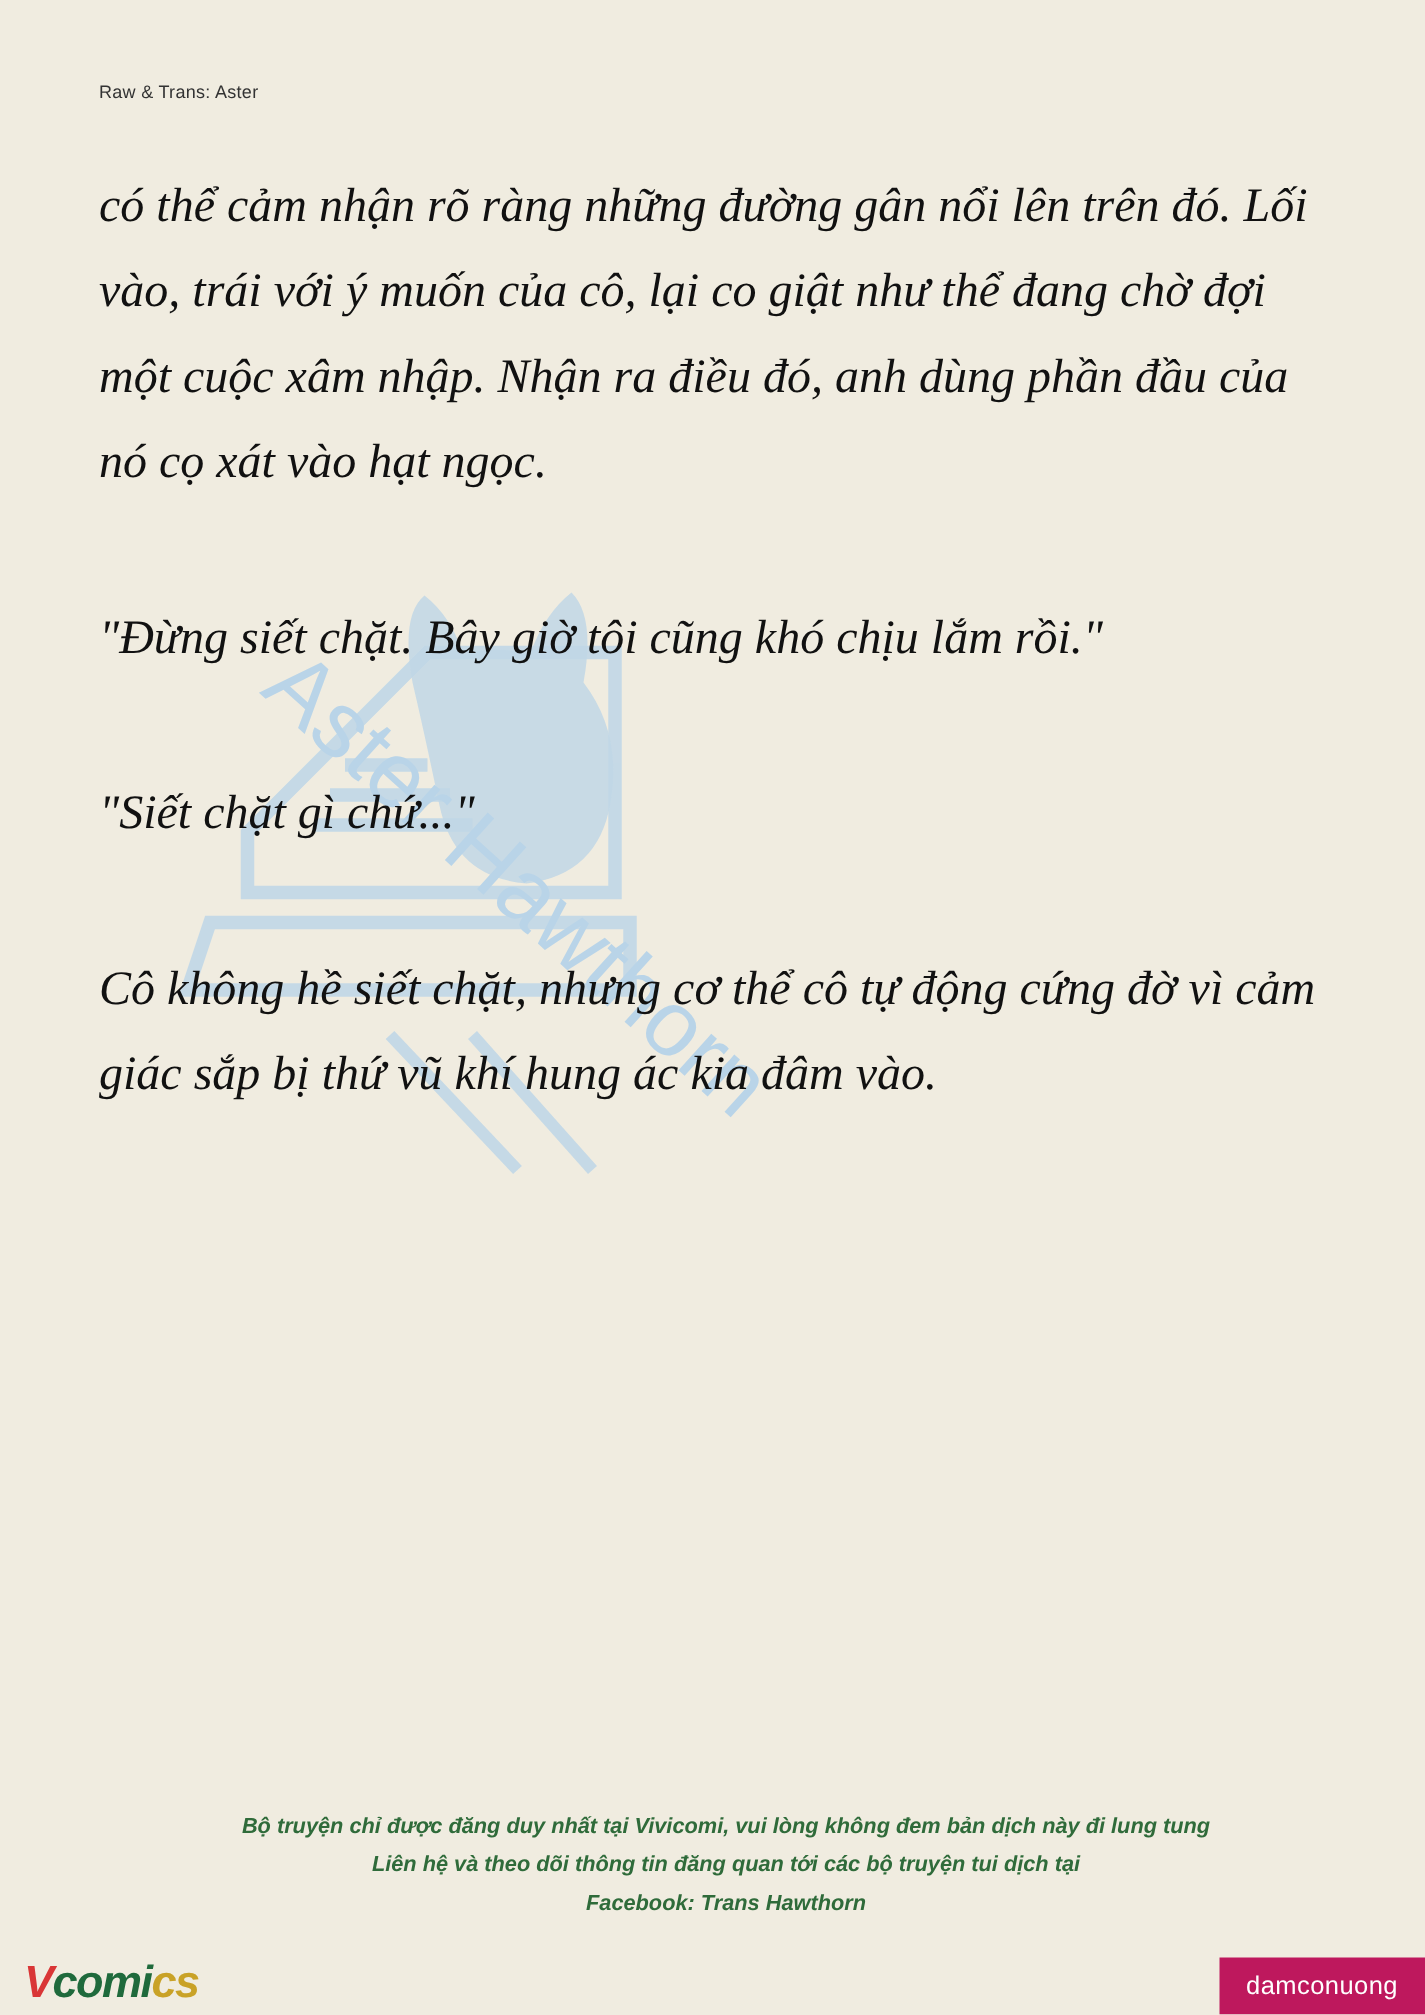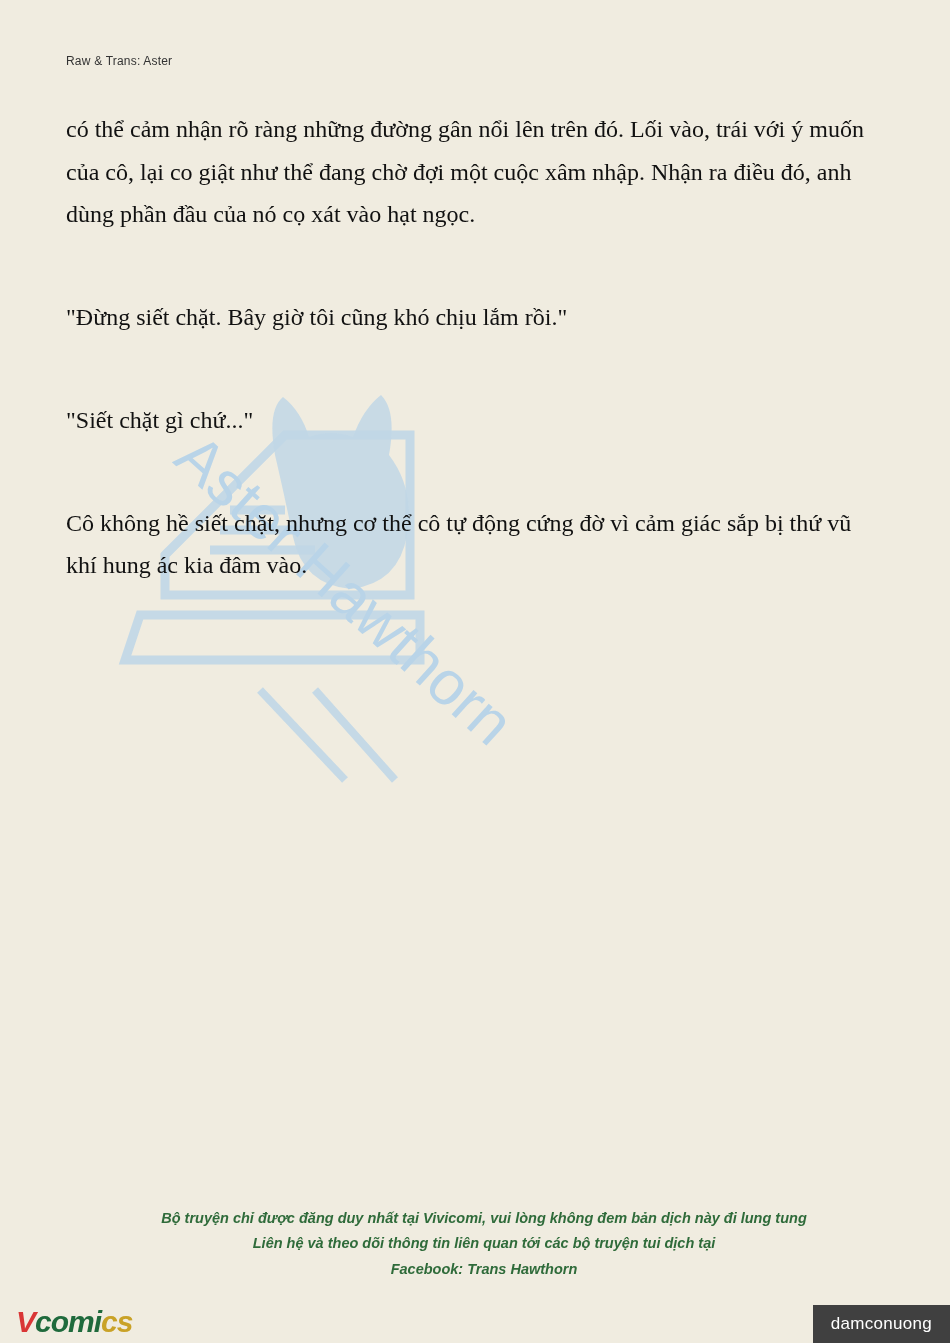--- a/index.html
+++ b/index.html
@@ -29,23 +29,24 @@
     color: #333333;
     letter-spacing: 0.2px;
   }
 
   .body-text {
     position: absolute;
     top: 108px;
     left: 66px;
     width: 820px;
     font-family: "Liberation Serif", serif;
-    font-size: 24px;
+    font-size: 32px;
     line-height: 1.78;
     color: #111111;
+    font-style: italic;
   }
 
   .para {
     margin: 0 0 60px 0;
     white-space: pre-wrap;
   }
   .para:last-child { margin-bottom: 0; }
 
   
   .watermark {
@@ -112,21 +113,21 @@
     color: #d93636;
   }
   .brand-logo .sub {
     color: #c9a227;
     font-size: 30px;
   }
   .badge-right {
     position: absolute;
     right: 0;
     bottom: 0;
-    background: #404040;
+    background: #be185d;
     color: #ffffff;
     font-family: "Liberation Sans", sans-serif;
     font-size: 17px;
     padding: 9px 18px 9px 18px;
     letter-spacing: 0.3px;
   }
 </style>
 </head>
 <body>
 
@@ -154,21 +155,21 @@
 
   <div class="body-text">
     <p class="para">có thể cảm nhận rõ ràng những đường gân nổi lên trên đó. Lối vào, trái với ý muốn của cô, lại co giật như thể đang chờ đợi một cuộc xâm nhập. Nhận ra điều đó, anh dùng phần đầu của nó cọ xát vào hạt ngọc.</p>
     <p class="para">"Đừng siết chặt. Bây giờ tôi cũng khó chịu lắm rồi."</p>
     <p class="para">"Siết chặt gì chứ..."</p>
     <p class="para">Cô không hề siết chặt, nhưng cơ thể cô tự động cứng đờ vì cảm giác sắp bị thứ vũ khí hung ác kia đâm vào.</p>
   </div>
 
   <div class="footer-notes">
     <div>Bộ truyện chỉ được đăng duy nhất tại Vivicomi, vui lòng không đem bản dịch này đi lung tung</div>
-    <div>Liên hệ và theo dõi thông tin liên quan tới các bộ truyện tui dịch tại</div>
+    <div>Liên hệ và theo dõi thông tin đăng quan tới các bộ truyện tui dịch tại</div>
     <div>Facebook: Trans Hawthorn</div>
   </div>
 
   <div class="bottom-bar">
     <div class="brand-logo"><span class="v-mark">V</span><span>comi</span><span class="sub">cs</span></div>
     <div class="badge-right">damconuong</div>
   </div>
 
 </div>
 

